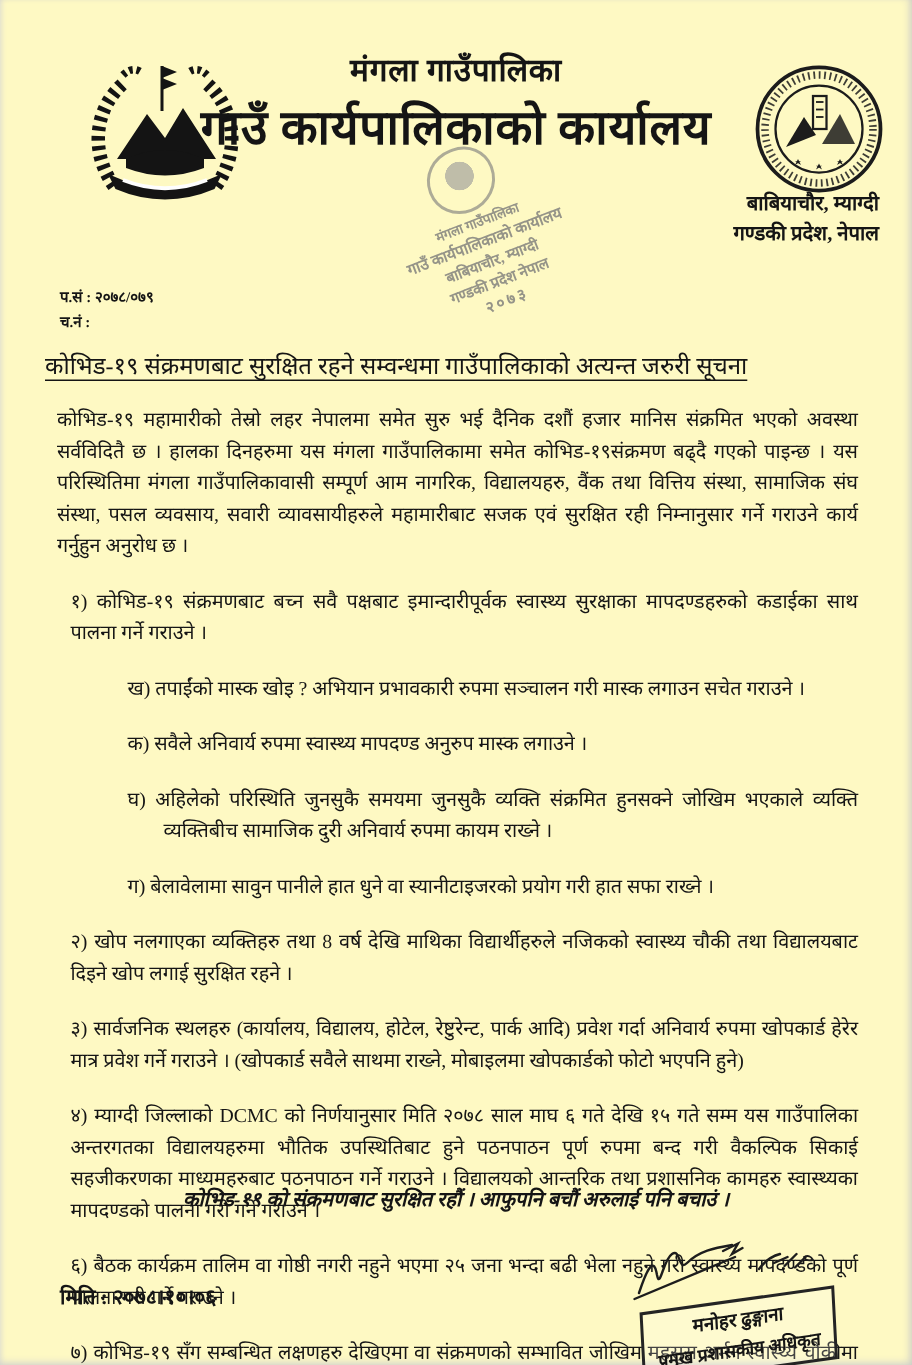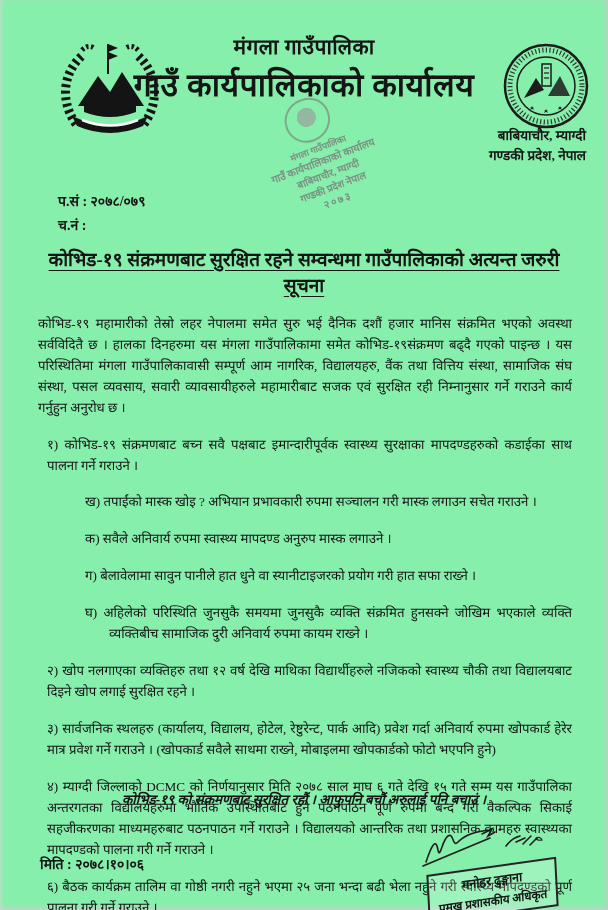--- a/index.html
+++ b/index.html
@@ -1,20 +1,20 @@
 <!DOCTYPE html>
 <html><head>
 <meta charset="utf-8">
 <style>
   html,body{margin:0;padding:0;background:#dcdcda;}
   .page{
     position:relative;
     width:608px;height:910px;
     margin:0 auto;
-    background:#86efac;
+    background:#fef9c3;
     font-family:"Liberation Serif","DejaVu Serif",serif;
     color:#151515;
     overflow:hidden;
     box-shadow:inset -4px 0 6px -3px #c9c9c7, inset 0 -4px 6px -3px #d2d2d0, inset 3px 0 5px -3px #d6d6d4;
   }
   
   .header{position:relative;height:150px;padding-top:26px;}
   .muni-name{margin:6px 0 2px;text-align:center;font-size:21px;font-weight:bold;letter-spacing:.5px;}
   .office-name{margin:2px 0 0;text-align:center;font-size:32px;font-weight:bold;letter-spacing:.5px;}
   .emblem{position:absolute;left:58px;top:36px;width:104px;height:106px;}
@@ -30,25 +30,25 @@
   .stamp-blob{width:42px;height:40px;margin:0 auto 1px;border:2px solid #7d7d7d;border-radius:50% 46% 52% 48%;opacity:.8;
     background:
       radial-gradient(circle at 50% 42%, #9a9a9a 0 30%, transparent 31%);
   }
   .stamp-l1{font-size:9px;}
   .stamp-l2{font-size:10.5px;}
   .stamp-l3{font-size:10px;}
   .stamp-l4{font-size:10px;}
   .stamp-l5{font-size:10.5px;letter-spacing:2px;}
   
-  .meta{margin:14px 0 0 58px;font-size:14px;line-height:1.7;}
+  .meta{margin:14px 0 0 40px;font-size:10px;line-height:1.7;}
   .meta-row span{font-weight:bold;}
   
   .doc-title{
-    margin:8px 30px 0;text-align:center;font-size:19px;font-weight:bold;
+    margin:8px 30px 0;font-size:16px;font-weight:normal;
     text-decoration:underline;text-underline-offset:4px;
   }
   
   .body-text{margin:12px 36px 0 38px;font-size:13.2px;line-height:1.59;}
   .para{text-align:justify;margin:16px 0 10px 0;}
   .item{margin-left:9px;}
   .sub-item{margin-left:47px;padding-left:24px;text-indent:-24px;}
   .num{white-space:nowrap;}
   
   .slogan{
@@ -137,24 +137,24 @@
   <div class="doc-title">कोभिड-१९ संक्रमणबाट सुरक्षित रहने सम्वन्धमा गाउँपालिकाको अत्यन्त जरुरी सूचना</div>
 
   <div class="body-text">
 
     <p class="para">कोभिड-१९ महामारीको तेस्रो लहर नेपालमा समेत सुरु भई दैनिक दशौं हजार मानिस संक्रमित भएको अवस्था सर्वविदितै छ । हालका दिनहरुमा यस मंगला गाउँपालिकामा समेत कोभिड-१९संक्रमण बढ्दै गएको पाइन्छ । यस परिस्थितिमा मंगला गाउँपालिकावासी सम्पूर्ण आम नागरिक, विद्यालयहरु, वैंक तथा वित्तिय संस्था, सामाजिक संघ संस्था, पसल व्यवसाय, सवारी व्यावसायीहरुले महामारीबाट सजक एवं सुरक्षित रही निम्नानुसार गर्ने गराउने कार्य गर्नुहुन अनुरोध छ ।</p>
 
     <p class="para item"><span class="num">१)</span> <span>कोभिड-१९ संक्रमणबाट बच्न सवै पक्षबाट इमान्दारीपूर्वक स्वास्थ्य सुरक्षाका मापदण्डहरुको कडाईका साथ पालना गर्ने गराउने ।</span></p>
 
     <p class="para sub-item"><span class="num">ख)</span> <span>तपाईंको मास्क खोइ ? अभियान प्रभावकारी रुपमा सञ्चालन गरी मास्क लगाउन सचेत गराउने ।</span></p>
     <p class="para sub-item"><span class="num">क)</span> <span>सवैले अनिवार्य रुपमा स्वास्थ्य मापदण्ड अनुरुप मास्क लगाउने ।</span></p>
+    <p class="para sub-item"><span class="num">घ)</span> <span>अहिलेको परिस्थिति जुनसुकै समयमा जुनसुकै व्यक्ति संक्रमित हुनसक्ने जोखिम भएकाले व्यक्ति व्यक्तिबीच सामाजिक दुरी अनिवार्य रुपमा कायम राख्ने ।</span></p>
     <p class="para sub-item"><span class="num">ग)</span> <span>बेलावेलामा सावुन पानीले हात धुने वा स्यानीटाइजरको प्रयोग गरी हात सफा राख्ने ।</span></p>
-    <p class="para sub-item"><span class="num">घ)</span> <span>अहिलेको परिस्थिति जुनसुकै समयमा जुनसुकै व्यक्ति संक्रमित हुनसक्ने जोखिम भएकाले व्यक्ति व्यक्तिबीच सामाजिक दुरी अनिवार्य रुपमा कायम राख्ने ।</span></p>
 
-    <p class="para item"><span class="num">२)</span> <span>खोप नलगाएका व्यक्तिहरु तथा १२ वर्ष देखि माथिका विद्यार्थीहरुले नजिकको स्वास्थ्य चौकी तथा विद्यालयबाट दिइने खोप लगाई सुरक्षित रहने ।</span></p>
+    <p class="para item"><span class="num">२)</span> <span>खोप नलगाएका व्यक्तिहरु तथा 8 वर्ष देखि माथिका विद्यार्थीहरुले नजिकको स्वास्थ्य चौकी तथा विद्यालयबाट दिइने खोप लगाई सुरक्षित रहने ।</span></p>
     <p class="para item"><span class="num">३)</span> <span>सार्वजनिक स्थलहरु (कार्यालय, विद्यालय, होटेल, रेष्टुरेन्ट, पार्क आदि) प्रवेश गर्दा अनिवार्य रुपमा खोपकार्ड हेरेर मात्र प्रवेश गर्ने गराउने । (खोपकार्ड सवैले साथमा राख्ने, मोबाइलमा खोपकार्डको फोटो भएपनि हुने)</span></p>
     <p class="para item"><span class="num">४)</span> <span>म्याग्दी जिल्लाको DCMC  को निर्णयानुसार मिति २०७८ साल माघ ६ गते देखि १५ गते सम्म यस गाउँपालिका अन्तरगतका विद्यालयहरुमा भौतिक उपस्थितिबाट हुने पठनपाठन पूर्ण रुपमा बन्द गरी वैकल्पिक सिकाई सहजीकरणका माध्यमहरुबाट पठनपाठन गर्ने गराउने । विद्यालयको आन्तरिक तथा प्रशासनिक कामहरु स्वास्थ्यका मापदण्डको पालना गरी गर्ने गराउने ।</span></p>
     <p class="para item"><span class="num">६)</span> <span>बैठक कार्यक्रम तालिम वा गोष्ठी नगरी नहुने भएमा २५ जना भन्दा बढी भेला नहुने गरी स्वास्थ्य मापदण्डको पूर्ण पालना गरी गर्ने गराउने ।</span></p>
     <p class="para item"><span class="num">७)</span> <span>कोभिड-१९ सँग सम्बन्धित लक्षणहरु देखिएमा वा संक्रमणको सम्भावित जोखिम महसुस अर्मन स्वास्थ्य चौकीमा रहेको कोभिड अस्थायी अस्पताल वा जिल्ला अस्पतालमा गई परिक्षण गर्ने गराउने ।</span></p>
   </div>
 
   <div class="slogan">कोभिड-१९ को संक्रमणबाट सुरक्षित रहौं । आफुपनि बचौं अरुलाई पनि बचाउं ।</div>
 
   <div class="date-line">मिति : २०७८।१०।०६</div>
 

